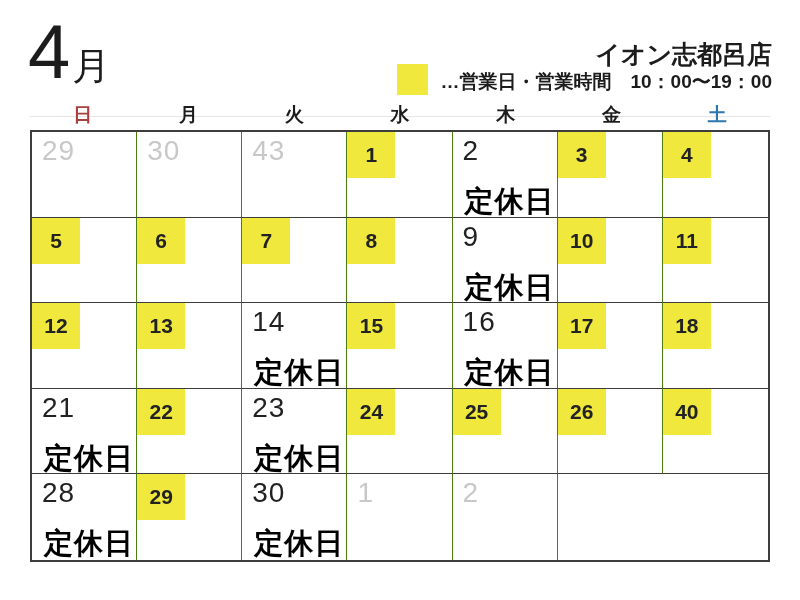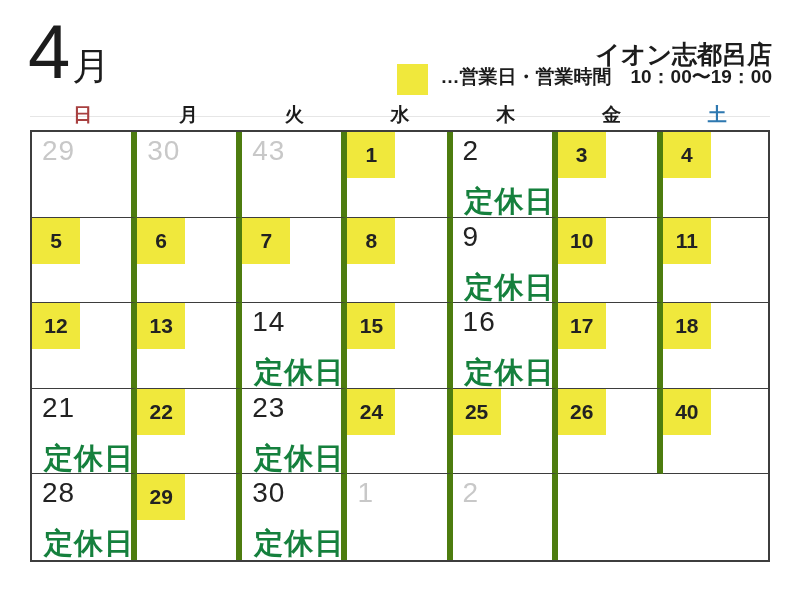--- a/index.html
+++ b/index.html
@@ -5,55 +5,55 @@
   html,body{margin:0;padding:0;background:#ffffff;}
   .page{
     position:relative;width:800px;height:600px;background:#ffffff;overflow:hidden;
     font-family:"Liberation Sans","DejaVu Sans",sans-serif;color:#1c1c1c;
   }
   
   .month{position:absolute;left:28px;top:16px;display:flex;align-items:flex-end;}
   .month-number{font-size:76px;line-height:0.95;font-weight:400;letter-spacing:-2px;}
   .month-unit{font-size:38px;line-height:1;font-weight:400;margin:0 0 3px 4px;}
   .store-name{position:absolute;right:28px;top:38px;font-size:25px;font-weight:700;text-align:center;}
-  .legend{position:absolute;right:28px;top:64px;display:flex;align-items:flex-start;gap:12px;}
+  .legend{position:absolute;right:28px;top:64px;display:flex;align-items:flex-end;gap:12px;}
   .legend-swatch{width:31px;height:31px;background:#f0e83c;flex:0 0 auto;}
   .legend-text{font-size:19px;font-weight:700;white-space:nowrap;}
   
   .weekday-line{position:absolute;left:30px;top:116px;width:740px;height:1px;background:#e6e6e6;}
   .weekday-row{position:absolute;left:30px;top:102px;width:740px;display:flex;}
   .weekday{flex:1;text-align:center;font-size:19px;font-weight:700;position:relative;}
   .wd-sun{color:#a84040;}
   .wd-sat{color:#2e78b0;}
   
   .grid{
     position:absolute;left:30px;top:130px;width:740px;height:432px;
     display:grid;grid-template-columns:repeat(7,1fr);grid-template-rows:repeat(5,1fr);
     border:2px solid #3d3d3d;box-sizing:border-box;background:#ffffff;
   }
-  .cell{border-right:6px solid #4d7c0f;border-bottom:1px solid #3d3d3d;overflow:hidden;}
+  .cell{border-right:1px solid #4d7c0f;border-bottom:1px solid #3d3d3d;overflow:hidden;}
   .cell:nth-child(7n){border-right:none;}
   .cell:nth-child(n+29){border-bottom:none;}
   .daybox{display:flex;box-sizing:border-box;height:46px;font-size:21px;}
   .cell[data-type="open"] .daybox{
     width:48px;background:#f0e83c;align-items:center;justify-content:center;
     font-weight:700;color:#222222;
   }
   .cell[data-type="adjacent"] .daybox{
     width:auto;align-items:flex-start;justify-content:flex-start;
     padding:3px 0 0 10px;font-size:28px;color:#c8c8c8;font-weight:400;letter-spacing:1px;
   }
   .cell[data-type="closed"] .daybox{
     width:auto;align-items:flex-start;justify-content:flex-start;
     padding:3px 0 0 10px;font-size:28px;color:#222222;font-weight:400;letter-spacing:1px;
   }
   .closed-label{display:none;}
   .cell[data-type="closed"] .closed-label{
     display:block;margin:4px 0 0 12px;font-size:29px;font-weight:700;
-    color:#15803d;letter-spacing:1px;white-space:nowrap;
+    color:#000000;letter-spacing:1px;white-space:nowrap;
   }
 </style>
 </head>
 <body>
 
 <div class="page">
 
   <div class="month">
     <span class="month-number">4</span>
     <span class="month-unit">月</span>

